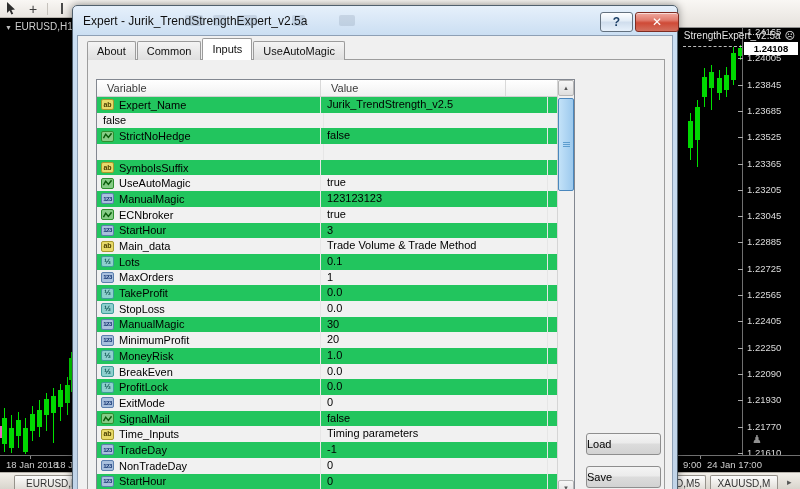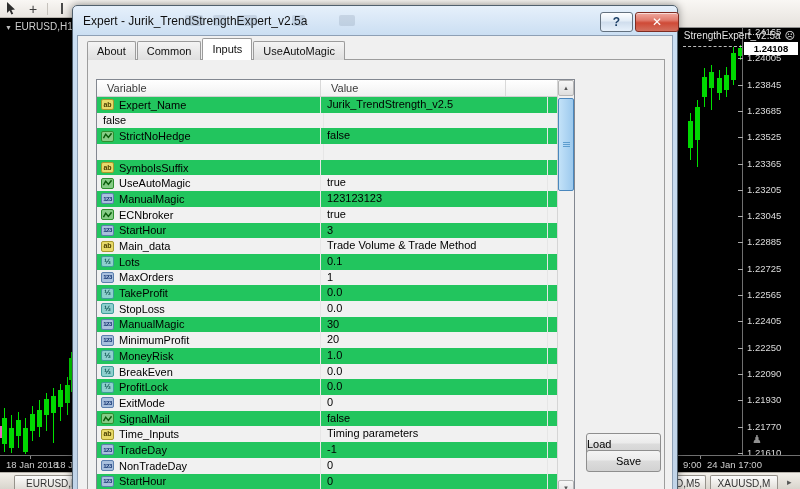--- a/index.html
+++ b/index.html
@@ -99,21 +99,21 @@
     background:linear-gradient(#f7f7f7,#dedede); border:1px solid #b5b5b5; border-radius:2px; }
   .sbtn.up { top:0; } .sbtn.down { bottom:1px; }
   .sthumb { position:absolute; left:0; top:18px; width:16px; height:93px; border:1px solid #4a87bd; border-radius:2px;
     background:linear-gradient(90deg,#c3e2f8,#9cc9ee); }
   .sthumb::after { content:""; position:absolute; left:4px; top:43px; width:7px; height:5px;
     background:repeating-linear-gradient(#5e9ecf 0 1px, transparent 1px 2px); }
 
   .btn7 { position:absolute; left:498px; width:75px; height:22px; font-size:11px; color:#000; text-align:left;
     line-height:20px; background:linear-gradient(#f4f4f4,#ebebeb 45%,#dcdcdc 50%,#d2d2d2);
     border:1px solid #8e8e8e; border-radius:3px; }
-  .load-btn { top:373px; } .save-btn { top:390px;padding-left:29px; }
+  .load-btn { top:373px; } .save-btn { top:406px; }
 </style>
 </head>
 <body>
 
 <div class="screen">
 
   <div id="candles-layer">
       <div class="wick" style="left: 4px; top: 408px; height: 44px;"></div>
       <div class="cbody" style="left: 2px; top: 418px; height: 26px;"></div>
       <div class="wick" style="left: 11px; top: 415px; height: 38px;"></div>

